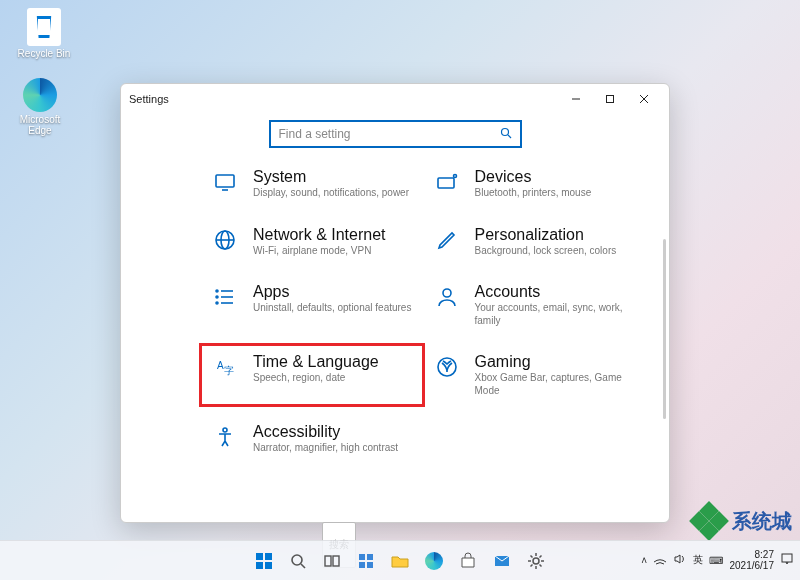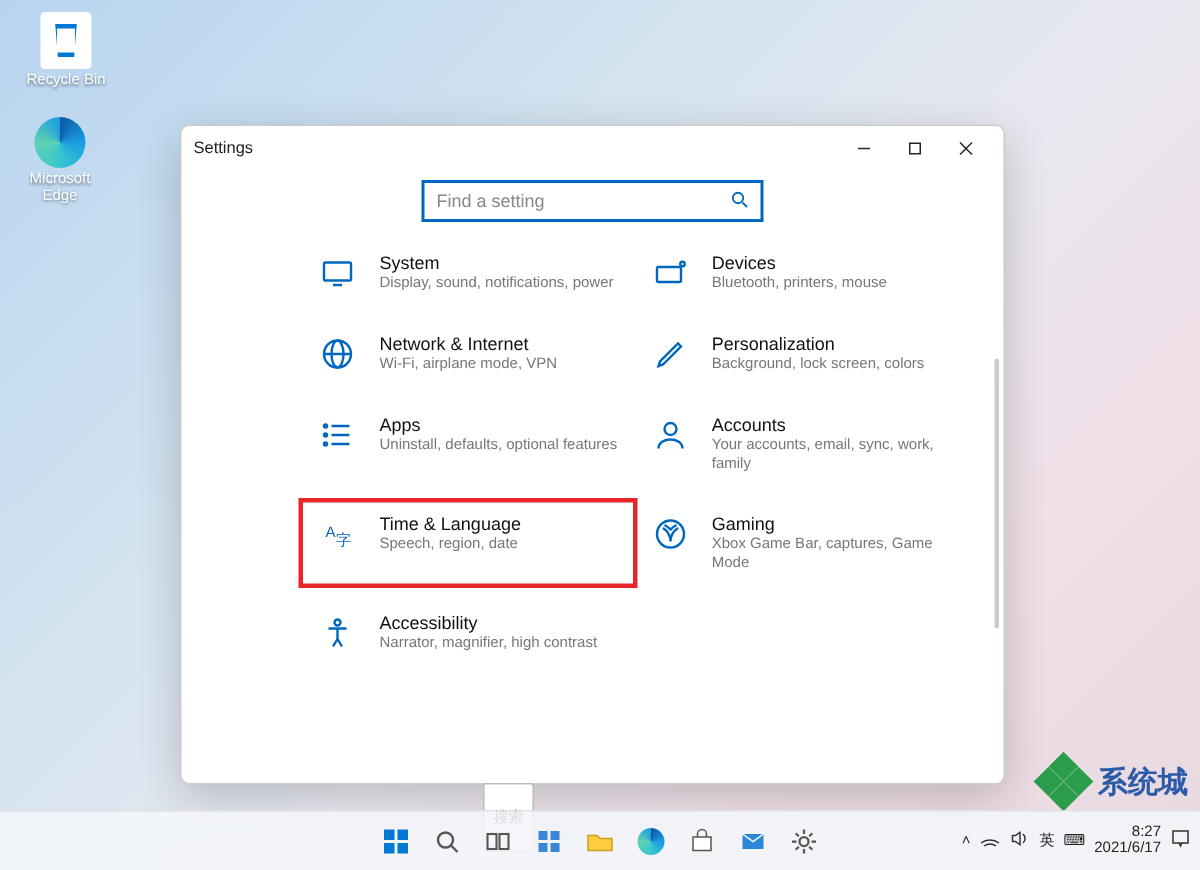--- a/index.html
+++ b/index.html
@@ -6,30 +6,30 @@
   body { width: 800px; height: 580px; overflow: hidden; position: relative; background: linear-gradient(135deg,#b8d4f0 0%, #d4e4f0 35%, #e8e8f0 55%, #f0e0e8 75%, #e8d8e0 100%); }
   .desktop-icon { position:absolute; width:60px; text-align:center; color:#fff; font-size:10px; text-shadow:0 1px 2px rgba(0,0,0,.5);}
   .desktop-icon .bin { width:34px; height:38px; margin:0 auto 2px; background:#fff; border-radius:3px; position:relative;}
   .desktop-icon .bin::before{content:"";position:absolute;top:8px;left:8px;right:8px;bottom:8px;border:3px solid #0078d4;border-radius:2px;clip-path:polygon(10% 0,90% 0,80% 100%,20% 100%);}
   .desktop-icon .edge { width:34px; height:34px; margin:0 auto 2px; border-radius:50%; background:conic-gradient(#0c59a4,#1b9de2,#37c6d0,#5fd2b1,#1b9de2);}
   .settings-window { position:absolute; left:120px; top:83px; width:550px; height:440px; background:#fff; border:1px solid #ccc; border-radius:6px; box-shadow:0 8px 30px rgba(0,0,0,.2); display:flex; flex-direction:column;}
   .titlebar { height:30px; display:flex; align-items:center; padding:0 8px; font-size:11px; color:#222;}
   .titlebar .title{flex:1;}
   .titlebar .btn{width:34px;height:24px;display:flex;align-items:center;justify-content:center;color:#222;}
   .search-wrap{display:flex;justify-content:center;padding:6px 0 14px;}
-  .search-box{width:228px;height:28px;border:2px solid #0067c0;display:flex;align-items:center;padding:0 8px;}
+  .search-box{width:253px;height:28px;border:2px solid #0067c0;display:flex;align-items:center;padding:0 8px;}
   .search-box input{flex:1;border:none;outline:none;font-size:12px;color:#555;}
   .search-box input::placeholder{color:#888;}
   .search-box .sicon{color:#0067c0;font-size:12px;}
   .grid{flex:1;overflow-y:auto;padding:6px 35px 10px 90px;display:grid;grid-template-columns:1fr 1fr;column-gap:20px;row-gap:26px;align-content:start;}
   .cat{display:flex;gap:14px;align-items:flex-start;position:relative;}
   .cat .icon{width:28px;height:28px;flex-shrink:0;color:#0067c0;display:flex;align-items:center;justify-content:center;}
   .cat .icon svg{width:24px;height:24px;stroke:#0067c0;stroke-width:1.6;fill:none;}
   .cat .txt{min-width:0;}
-  .cat .ttl{font-size:12px;color:#111;margin-bottom:1px;}
+  .cat .ttl{font-size:16px;color:#111;margin-bottom:1px;}
   .cat .sub{font-size:10px;color:#777;line-height:1.25;}
   .cat.highlight{border:3px solid #e8262a;margin:-10px -12px;padding:7px 9px;}
   .scrollbar{position:absolute;right:3px;top:155px;width:3px;height:180px;background:#ccc;border-radius:2px;}
   .tooltip{position:absolute;left:322px;top:522px;background:#fff;border:1px solid #bbb;padding:15px 6px;font-size:10px;border-radius:2px;}
   .taskbar{position:absolute;left:0;right:0;bottom:0;height:40px;background:rgba(243,245,249,.9);border-top:1px solid rgba(0,0,0,.08);display:flex;align-items:center;justify-content:center;}
   .taskbar .left{display:flex;gap:4px;align-items:center;}
   .taskbar .tb{width:30px;height:30px;display:flex;align-items:center;justify-content:center;border-radius:3px;}
   .taskbar .tb svg{width:20px;height:20px;}
   .tray{position:absolute;right:6px;bottom:0;height:40px;display:flex;align-items:center;gap:6px;font-size:10px;color:#222;}
   .tray .clock{text-align:right;line-height:1.1;}

